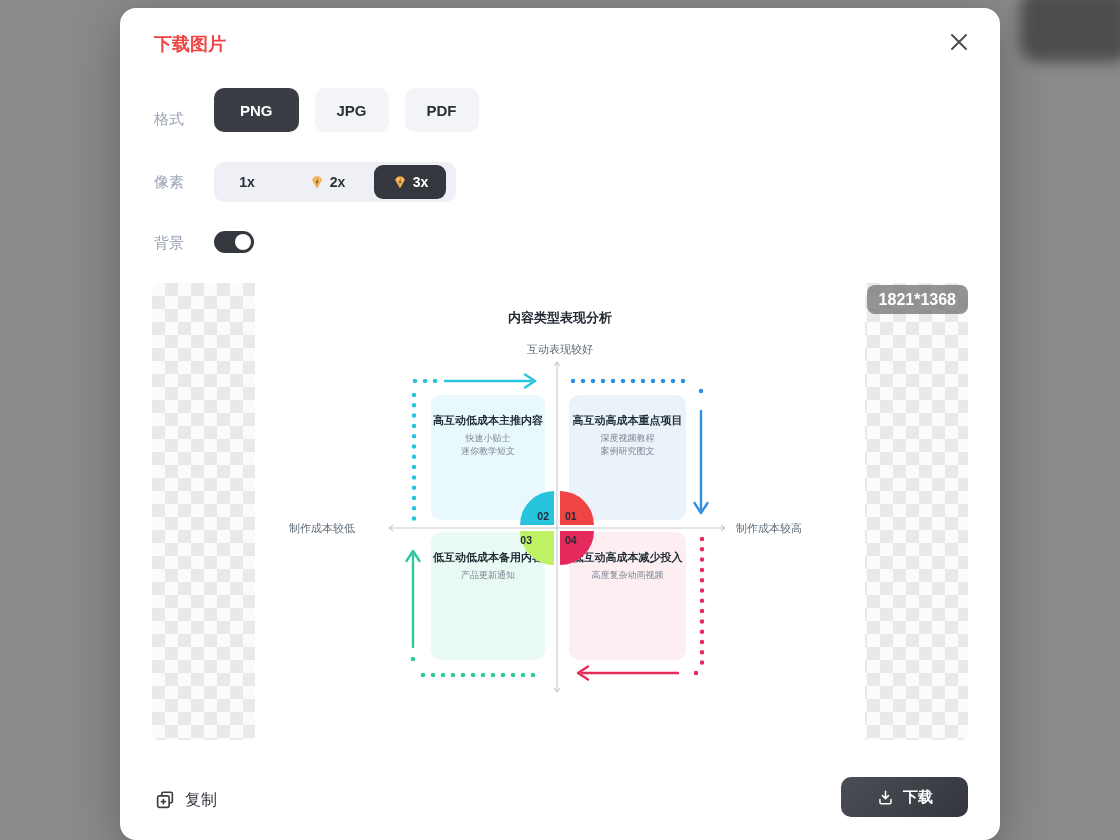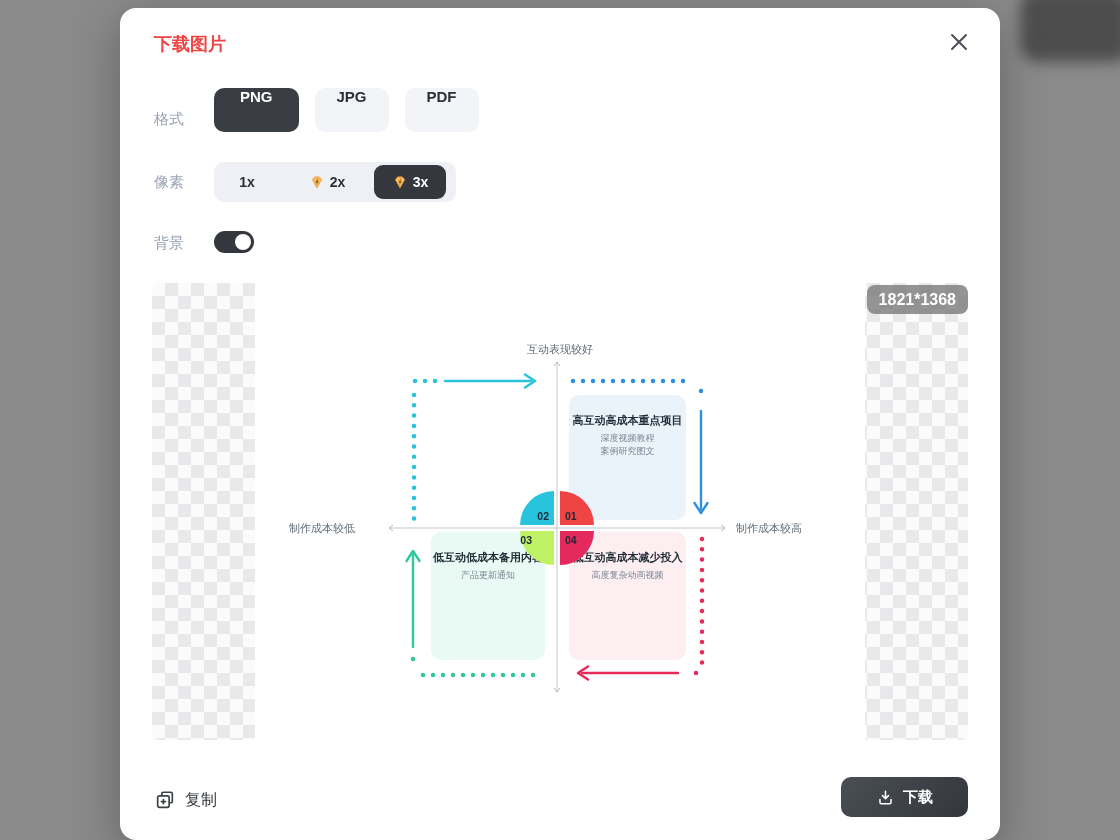--- a/index.html
+++ b/index.html
@@ -14,21 +14,21 @@
             background:#ffffff; border-radius:16px; box-shadow:0 12px 48px rgba(0,0,0,.28); }
 
   .dialog-title { position:absolute; left:34px; top:24px; font-size:18px; font-weight:700; color:#ef4444; }
   .close-btn { position:absolute; right:28px; top:21px; width:26px; height:26px; border:none; background:transparent; cursor:pointer; padding:0; }
 
   .row-label { position:absolute; left:34px; font-size:15px; color:#99a2b3; }
 
   
   .format-options { position:absolute; left:94px; top:80px; display:flex; gap:16px; }
   .chip { height:44px; border:none; border-radius:10px; background:#f2f4f8; color:#2b3038;
-          font-size:15px; font-weight:600; padding:0 22px; display:flex; align-items:flex-start; gap:7px;
+          font-size:15px; font-weight:600; padding:0 22px; display:flex; align-items:center; gap:7px;
           font-family:"Liberation Sans", sans-serif; cursor:pointer; }
   .chip.selected { background:#3a3e44; color:#ffffff; font-weight:700; padding:0 26px; }
 
   
   .segmented { position:absolute; left:94px; top:154px; width:242px; height:40px; background:#eef0f5;
                border-radius:10px; display:flex; align-items:center; }
   .seg { border:none; background:transparent; font-size:14px; font-weight:600; color:#2b3038;
          height:40px; display:flex; align-items:center; justify-content:center; gap:5px;
          font-family:"Liberation Sans", sans-serif; cursor:pointer; }
   .seg-1 { width:66px; }
@@ -140,20 +140,21 @@
 
     <span class="row-label" style="top:226px;">背景</span>
     <div class="toggle">
       <div class="knob"></div>
     </div>
 
     <div class="preview">
       <div class="size-badge">1821*1368</div>
 
       <div class="chart-panel">
+        <div class="chart-title">内容类型表现分析</div>
         <div class="axis-label axis-top">互动表现较好</div>
         <div class="axis-label axis-left">制作成本较低</div>
         <div class="axis-label axis-right">制作成本较高</div>
 
         <svg class="chart-svg" width="610" height="457" viewBox="0 0 610 457" fill="none">
 
           <line x1="302" y1="79" x2="302" y2="409" stroke="#c4c7ca" stroke-width="1"></line>
           <line x1="134" y1="245" x2="470" y2="245" stroke="#c4c7ca" stroke-width="1"></line>
           <path d="M299 83 L302 79 L305 83 M299 405 L302 409 L305 405 M138 242 L134 245 L138 248 M466 242 L470 245 L466 248" stroke="#b6b9bd" stroke-width="1"></path>
 
@@ -171,20 +172,27 @@
           <path d="M151.5 278 L158 268 L164.5 278" stroke="#2fc79b" stroke-width="2.4" stroke-linecap="round" stroke-linejoin="round"></path>
           <line x1="158" y1="376" x2="158" y2="386" stroke="#2fc79b" stroke-width="4.5" stroke-linecap="round" stroke-dasharray="0 10"></line>
           <line x1="168" y1="392" x2="288" y2="392" stroke="#2fc79b" stroke-width="4.5" stroke-linecap="round" stroke-dasharray="0 10"></line>
 
           <line x1="447" y1="256" x2="447" y2="380" stroke="#e62a5a" stroke-width="4.5" stroke-linecap="round" stroke-dasharray="0 10.3"></line>
           <line x1="441" y1="390" x2="431" y2="390" stroke="#e62a5a" stroke-width="4.5" stroke-linecap="round" stroke-dasharray="0 10"></line>
           <line x1="423" y1="390" x2="327" y2="390" stroke="#e62a5a" stroke-width="2.4" stroke-linecap="round"></line>
           <path d="M333 383.5 L323 390 L333 396.5" stroke="#e62a5a" stroke-width="2.4" stroke-linecap="round" stroke-linejoin="round"></path>
         </svg>
 
+        <div class="qcard q-tl">
+          <div class="q-title">高互动低成本主推内容</div>
+          <div class="q-items">
+            <div>快速小贴士</div>
+            <div>迷你教学短文</div>
+          </div>
+        </div>
         <div class="qcard q-tr">
           <div class="q-title">高互动高成本重点项目</div>
           <div class="q-items">
             <div>深度视频教程</div>
             <div>案例研究图文</div>
           </div>
         </div>
         <div class="qcard q-bl">
           <div class="q-title">低互动低成本备用内容</div>
           <div class="q-items">

